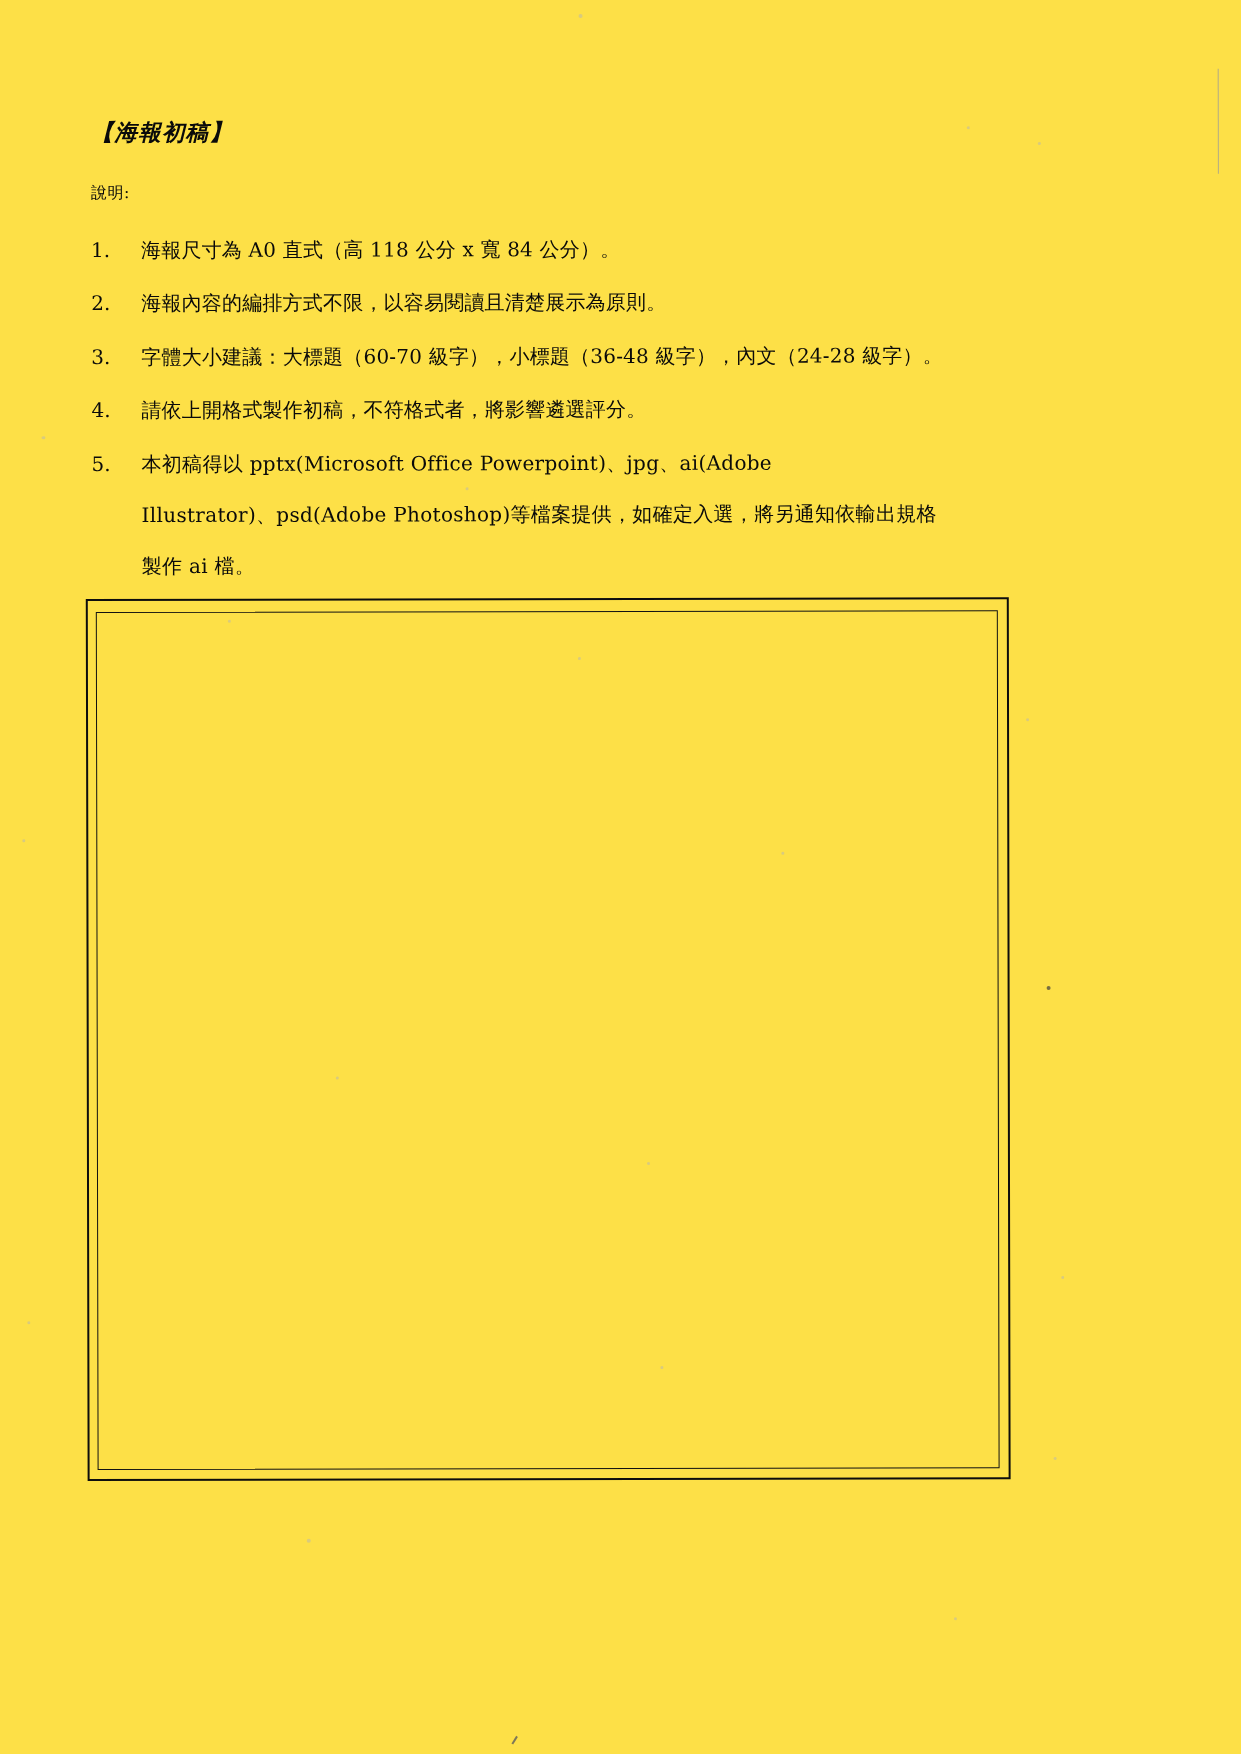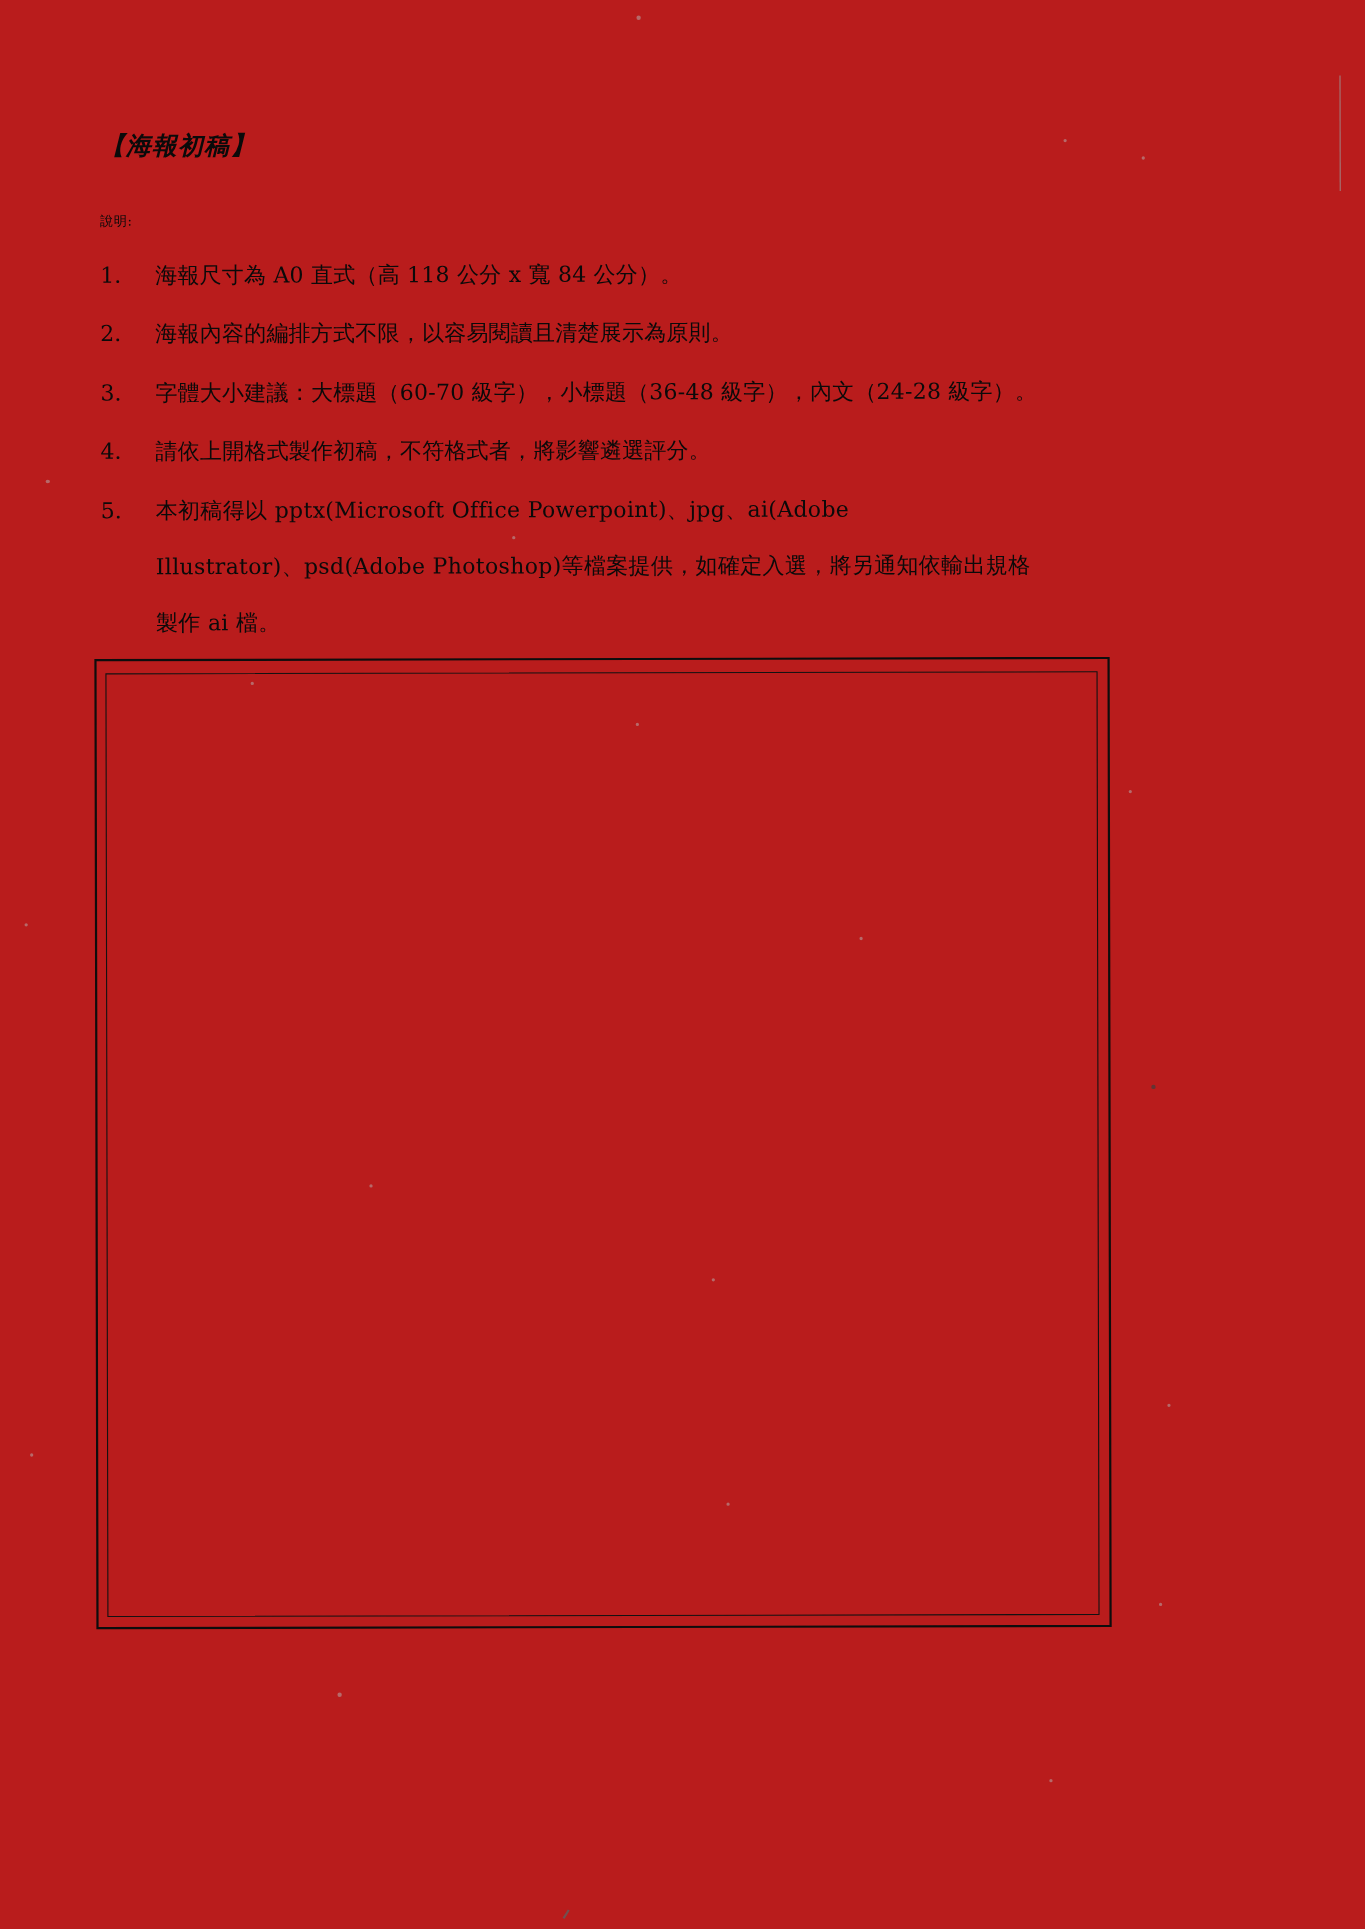--- a/index.html
+++ b/index.html
@@ -13,21 +13,21 @@
     position: relative;
     overflow: hidden;
     font-family: "DejaVu Serif", "Liberation Serif", serif;
     color: #0a0a0a;
   }
 
   
   #page {
     position: absolute;
     inset: 0;
-    background: #b91c1c;
+    background: #fde047;
     overflow: hidden;
   }
   
   #skew {
     position: absolute;
     inset: 0;
     transform: rotate(-0.12deg);
     transform-origin: 50% 40%;
   }
 
@@ -50,22 +50,22 @@
     font-size: 22.5px;
     letter-spacing: 1.2px;
     font-weight: 600;
     font-style: italic;
     white-space: nowrap;
   }
 
   .intro {
     position: absolute;
     left: 92px;
-    top: 192px;
-    font-size: 12px;
+    top: 182px;
+    font-size: 16px;
     letter-spacing: .5px;
     white-space: nowrap;
   }
 
   .list {
     position: absolute;
     left: 92px;
     top: 233px;
     width: 1010px;
   }

